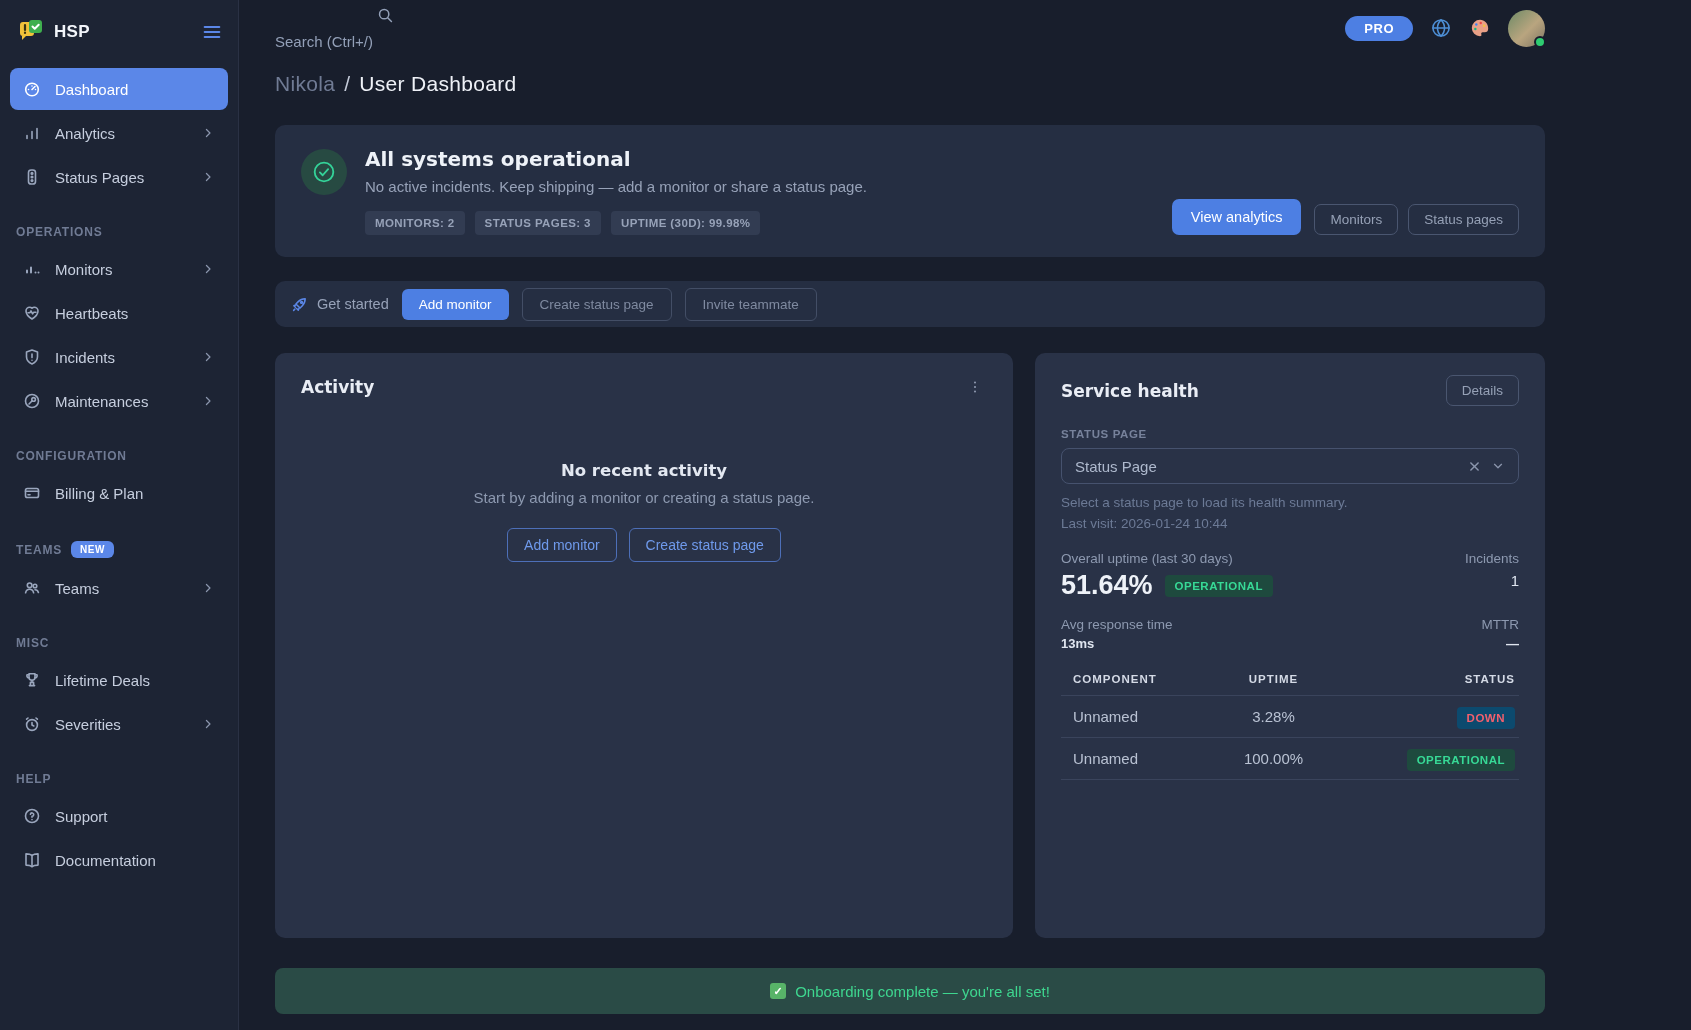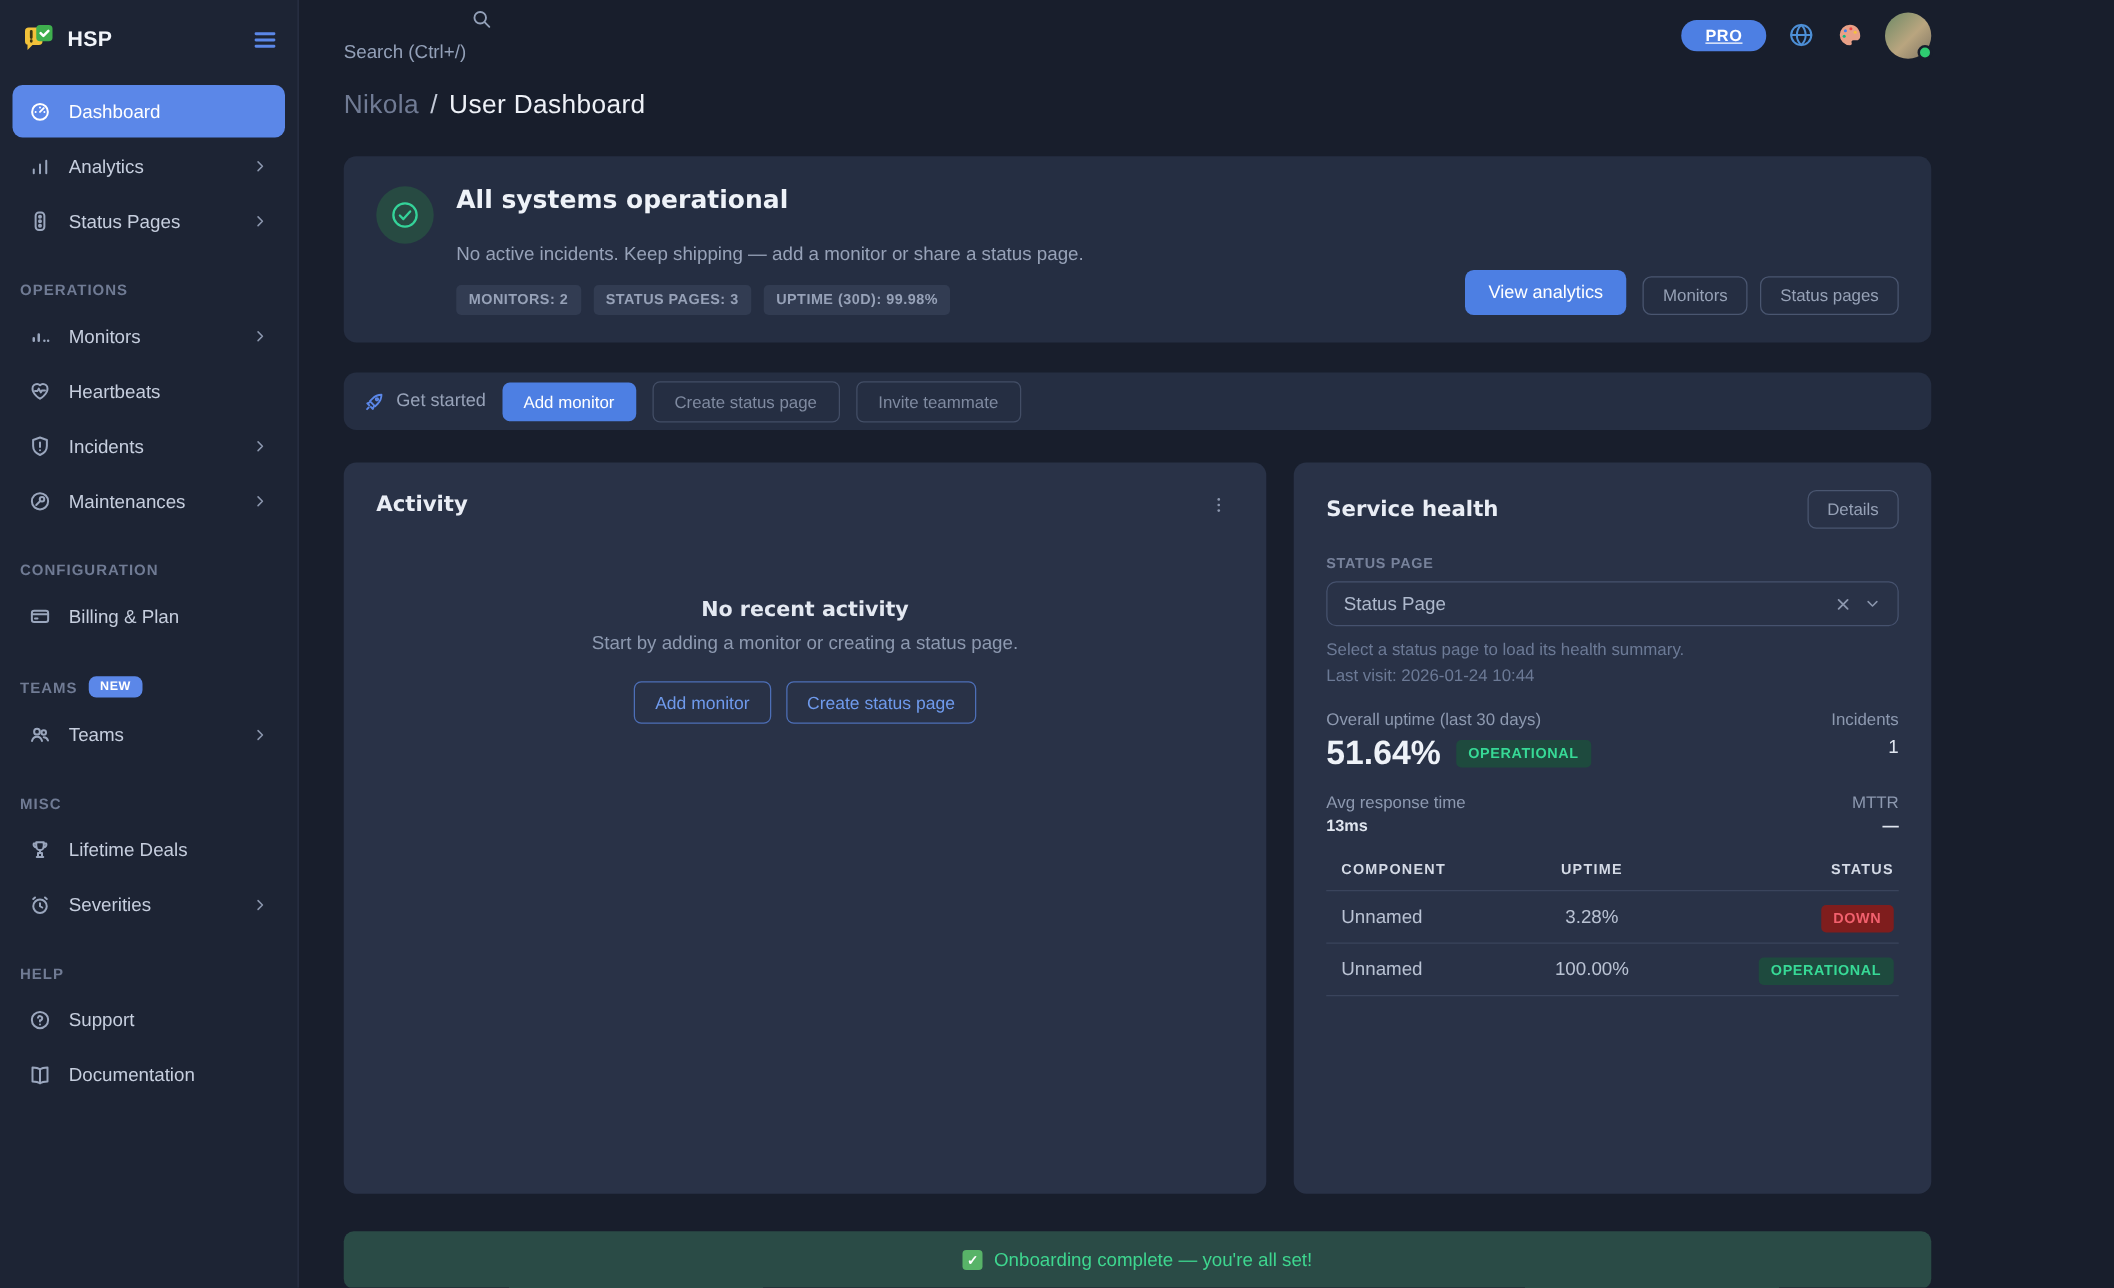--- a/index.html
+++ b/index.html
@@ -46,21 +46,21 @@
   .topbar { height:56px; display:flex; align-items:center; justify-content:space-between; }
   .search-box { display:flex; align-items:center; gap:9px; color:#93a0b8;flex-direction:column; }
   .search-box input {
     background:transparent; border:none; outline:none; color:#c9d1e0;
     font-size:15px; font-family:inherit; width:220px;
   }
   .search-box input::placeholder { color:#93a0b8; }
   .topbar-right { display:flex; align-items:center; gap:17px; }
   .pro-pill {
     background:#4d7fe3; color:#fff; font-weight:bold; font-size:13px;
-    padding:5px 19px; border-radius:999px; letter-spacing:.5px; cursor:pointer;text-decoration:underline;
+    padding:5px 19px; border-radius:999px; letter-spacing:.5px; cursor:pointer;
   }
   .globe-btn { color:#4d8fd6; cursor:pointer; }
   .palette-btn { cursor:pointer; }
   .avatar { width:37px; height:37px; border-radius:50%; position:relative; cursor:pointer;
     background:linear-gradient(135deg,#6d8a66 0%,#b9a57f 55%,#7d7463 100%); }
   .avatar .dot {
     position:absolute; right:-1px; bottom:-1px; width:12px; height:12px;
     background:#2ecc71; border:2px solid #181e2c; border-radius:50%;
   }
 
@@ -73,21 +73,21 @@
   .hero {
     margin-top:29px; background:#252e42; border-radius:10px;
     padding:22px 26px; display:flex; justify-content:space-between;
   }
   .hero-left { display:flex; gap:18px; }
   .hero-icon {
     width:46px; height:46px; border-radius:50%; background:#274a42;
     display:flex; align-items:center; justify-content:center; flex:0 0 auto; margin-top:2px;
   }
   .hero-title { font-size:20px; font-weight:bold; color:#eef2f8; font-family:"DejaVu Sans", sans-serif; }
-  .hero-sub { margin-top:24px; font-size:15px; color:#97a2b8; }
+  .hero-sub { margin-top:7px; font-size:15px; color:#97a2b8; }
   .hero-badges { margin-top:16px; display:flex; gap:10px; }
   .stat-chip {
     background:#323c52; color:#97a2b8; font-size:11.5px; font-weight:bold;
     letter-spacing:.4px; padding:6px 10px; border-radius:4px;
   }
   .hero-right { display:flex; flex-direction:row; align-items:flex-end; gap:13px; }
   .btn-primary {
     background:#4d7fe3; color:#fff; border:none; font-family:inherit;
     font-size:14.5px; padding:10px 19px; border-radius:7px; cursor:pointer;
   }
@@ -141,21 +141,21 @@
   .sh-lastvisit { margin-top:6px; font-size:13.5px; color:#6c7a96; }
   .sh-stats { margin-top:20px; display:flex; justify-content:space-between; align-items:flex-start; }
   .muted-label { font-size:13.5px; color:#8d99b0; }
   .uptime-row { display:flex; align-items:center; gap:12px; margin-top:4px;text-align:center; }
   .uptime-big { font-size:27px; font-weight:bold; color:#eef2f8; }
   .badge-op {
     background:#1e4a3e; color:#37d996; font-size:11.5px; font-weight:bold;
     letter-spacing:.5px; padding:5px 10px; border-radius:4px;
   }
   .badge-down {
-    background:#7f1d1d; color:#f2606d; font-size:11.5px; font-weight:bold;
+    background:#0c4a6e; color:#f2606d; font-size:11.5px; font-weight:bold;
     letter-spacing:.5px; padding:5px 10px; border-radius:4px;
   }
   .sh-right { text-align:right; }
   .sh-right .val { margin-top:6px; font-size:15px; color:#dfe5ef; }
   .sh-row2 { margin-top:16px; display:flex; justify-content:space-between; align-items:flex-start; }
   .bold-val { margin-top:4px; font-size:13px; font-weight:bold; color:#dfe5ef; }
   .sh-table { width:100%; margin-top:12px; border-collapse:collapse; }
   .sh-table th {
     font-size:11.5px; letter-spacing:1px; color:#d4dae6; text-align:left;
     padding:10px 0 10px 12px; border-bottom:1px solid #3a445c; font-weight:bold;

